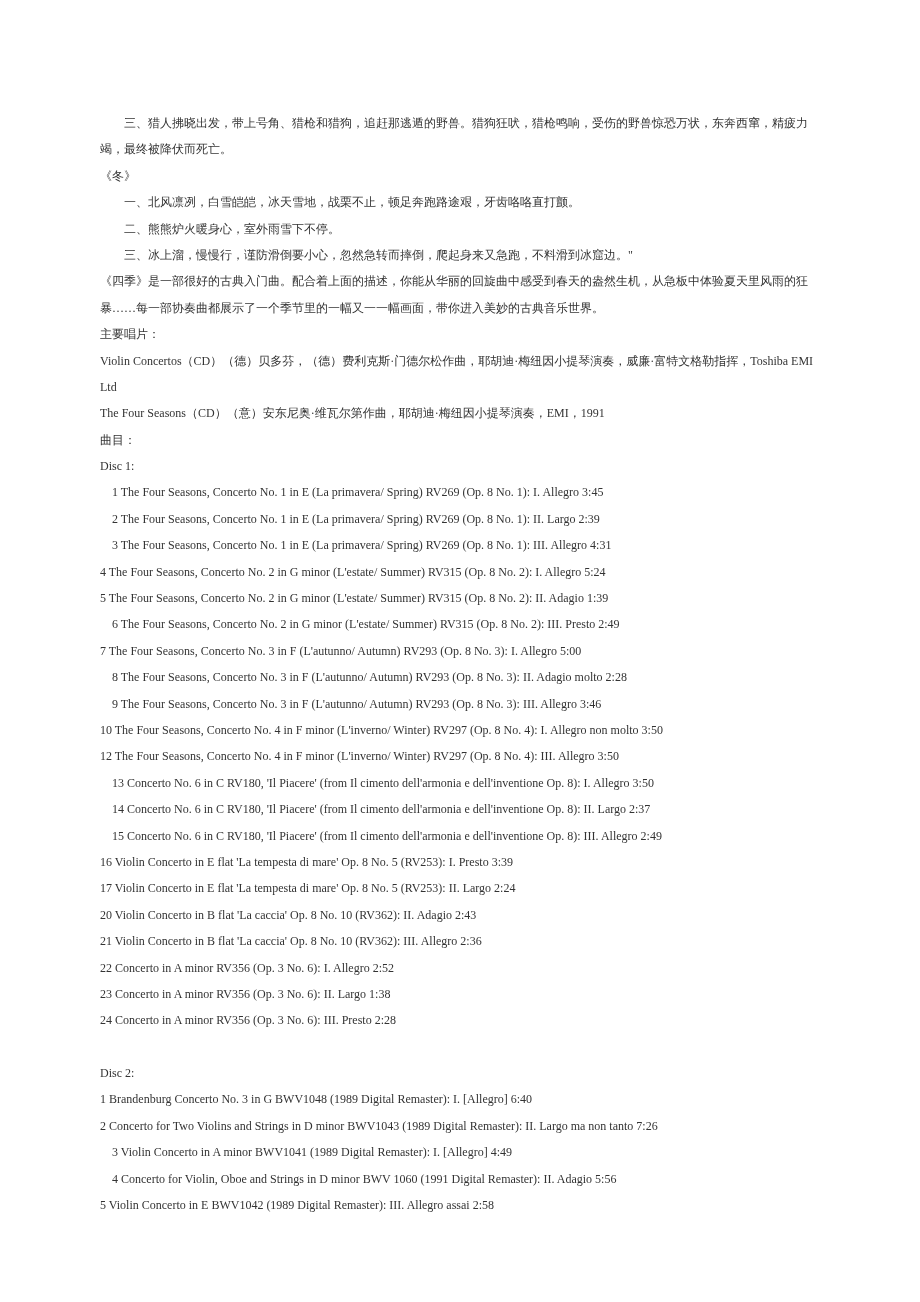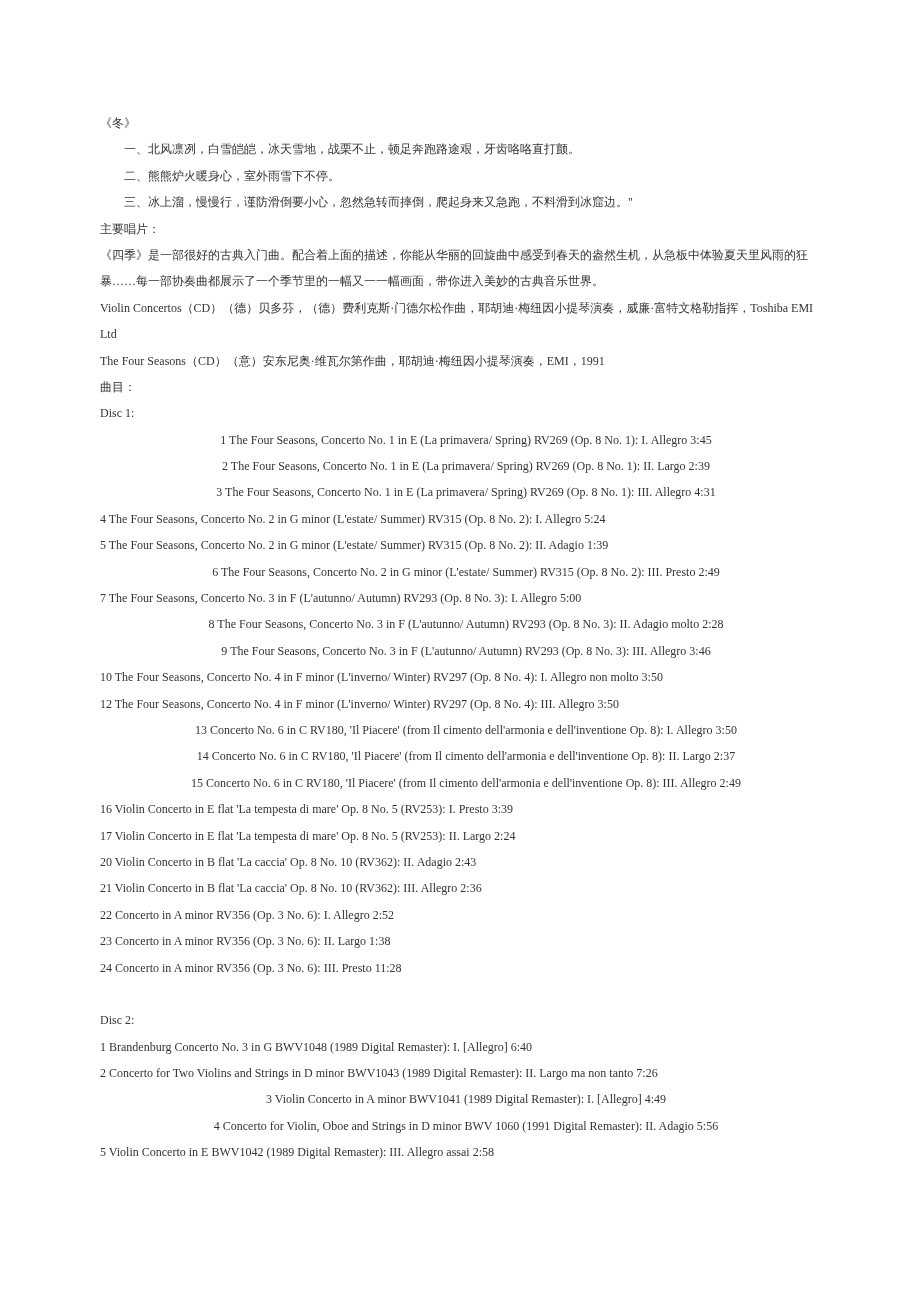--- a/index.html
+++ b/index.html
@@ -13,37 +13,37 @@
     line-height: 2.2;
   }
   .page {
     padding: 110px 100px 60px 100px;
   }
   .indent1 {
     text-indent: 2em;
   }
   .indent2 {
     text-indent: 1em;
-    text-align: center;
   }
   .line {
     display: block;
   }
 </style>
 </head>
 <body>
 
 <div class="page">
 
+  <span class="line indent1">三、猎人拂晓出发，带上号角、猎枪和猎狗，追赶那逃遁的野兽。猎狗狂吠，猎枪鸣响，受伤的野兽惊恐万状，东奔西窜，精疲力竭，最终被降伏而死亡。</span>
   <span class="line">《冬》</span>
   <span class="line indent1">一、北风凛冽，白雪皑皑，冰天雪地，战栗不止，顿足奔跑路途艰，牙齿咯咯直打颤。</span>
   <span class="line indent1">二、熊熊炉火暖身心，室外雨雪下不停。</span>
   <span class="line indent1">三、冰上溜，慢慢行，谨防滑倒要小心，忽然急转而摔倒，爬起身来又急跑，不料滑到冰窟边。"</span>
+  <span class="line">《四季》是一部很好的古典入门曲。配合着上面的描述，你能从华丽的回旋曲中感受到春天的盎然生机，从急板中体验夏天里风雨的狂暴……每一部协奏曲都展示了一个季节里的一幅又一一幅画面，带你进入美妙的古典音乐世界。</span>
   <span class="line">主要唱片：</span>
-  <span class="line">《四季》是一部很好的古典入门曲。配合着上面的描述，你能从华丽的回旋曲中感受到春天的盎然生机，从急板中体验夏天里风雨的狂暴……每一部协奏曲都展示了一个季节里的一幅又一一幅画面，带你进入美妙的古典音乐世界。</span>
   <span class="line">Violin Concertos（CD）（德）贝多芬，（德）费利克斯·门德尔松作曲，耶胡迪·梅纽因小提琴演奏，威廉·富特文格勒指挥，Toshiba EMI Ltd</span>
   <span class="line">The Four Seasons（CD）（意）安东尼奥·维瓦尔第作曲，耶胡迪·梅纽因小提琴演奏，EMI，1991</span>
   <span class="line">曲目：</span>
 
   <span class="line">Disc 1:</span>
   <div id="disc1-tracks">
       <span class="line indent2">1 The Four Seasons, Concerto No. 1 in E (La primavera/ Spring) RV269 (Op. 8 No. 1): I. Allegro 3:45</span>
       <span class="line indent2">2 The Four Seasons, Concerto No. 1 in E (La primavera/ Spring) RV269 (Op. 8 No. 1): II. Largo 2:39</span>
       <span class="line indent2">3 The Four Seasons, Concerto No. 1 in E (La primavera/ Spring) RV269 (Op. 8 No. 1): III. Allegro 4:31</span>
       <span class="line">4 The Four Seasons, Concerto No. 2 in G minor (L'estate/ Summer) RV315 (Op. 8 No. 2): I. Allegro 5:24</span>
@@ -56,21 +56,21 @@
       <span class="line">12 The Four Seasons, Concerto No. 4 in F minor (L'inverno/ Winter) RV297 (Op. 8 No. 4): III. Allegro 3:50</span>
       <span class="line indent2">13 Concerto No. 6 in C RV180, 'Il Piacere' (from Il cimento dell'armonia e dell'inventione Op. 8): I. Allegro 3:50</span>
       <span class="line indent2">14 Concerto No. 6 in C RV180, 'Il Piacere' (from Il cimento dell'armonia e dell'inventione Op. 8): II. Largo 2:37</span>
       <span class="line indent2">15 Concerto No. 6 in C RV180, 'Il Piacere' (from Il cimento dell'armonia e dell'inventione Op. 8): III. Allegro 2:49</span>
       <span class="line">16 Violin Concerto in E flat 'La tempesta di mare' Op. 8 No. 5 (RV253): I. Presto 3:39</span>
       <span class="line">17 Violin Concerto in E flat 'La tempesta di mare' Op. 8 No. 5 (RV253): II. Largo 2:24</span>
       <span class="line">20 Violin Concerto in B flat 'La caccia' Op. 8 No. 10 (RV362): II. Adagio 2:43</span>
       <span class="line">21 Violin Concerto in B flat 'La caccia' Op. 8 No. 10 (RV362): III. Allegro 2:36</span>
       <span class="line">22 Concerto in A minor RV356 (Op. 3 No. 6): I. Allegro 2:52</span>
       <span class="line">23 Concerto in A minor RV356 (Op. 3 No. 6): II. Largo 1:38</span>
-      <span class="line">24 Concerto in A minor RV356 (Op. 3 No. 6): III. Presto 11:28</span>
+      <span class="line">24 Concerto in A minor RV356 (Op. 3 No. 6): III. Presto 2:28</span>
     </div>
 
   <br>
 
   <span class="line">Disc 2:</span>
   <div id="disc2-tracks">
       <span class="line">1 Brandenburg Concerto No. 3 in G BWV1048 (1989 Digital Remaster): I. [Allegro] 6:40</span>
       <span class="line">2 Concerto for Two Violins and Strings in D minor BWV1043 (1989 Digital Remaster): II. Largo ma non tanto 7:26</span>
       <span class="line indent2">3 Violin Concerto in A minor BWV1041 (1989 Digital Remaster): I. [Allegro] 4:49</span>
       <span class="line indent2">4 Concerto for Violin, Oboe and Strings in D minor BWV 1060 (1991 Digital Remaster): II. Adagio 5:56</span>

